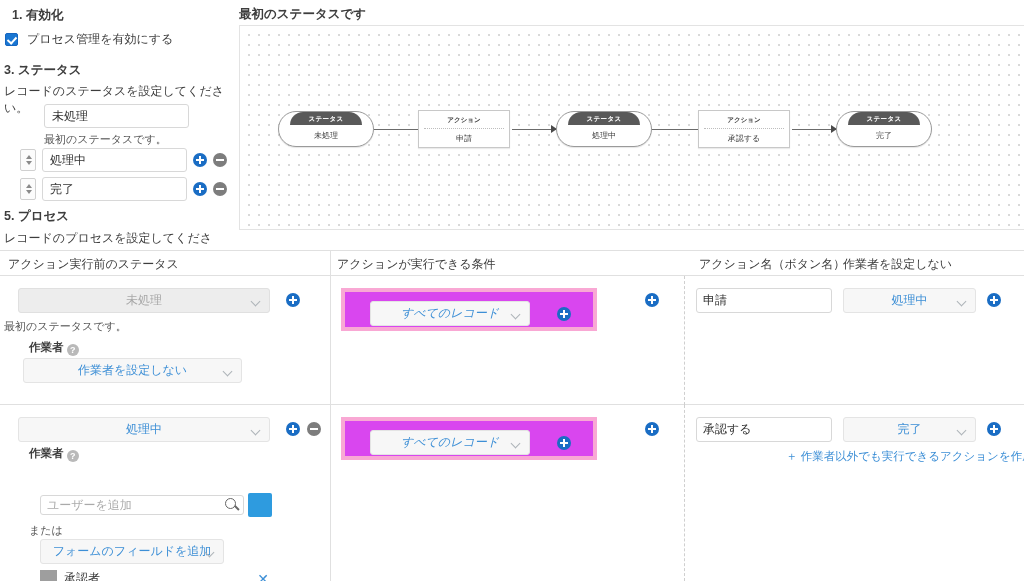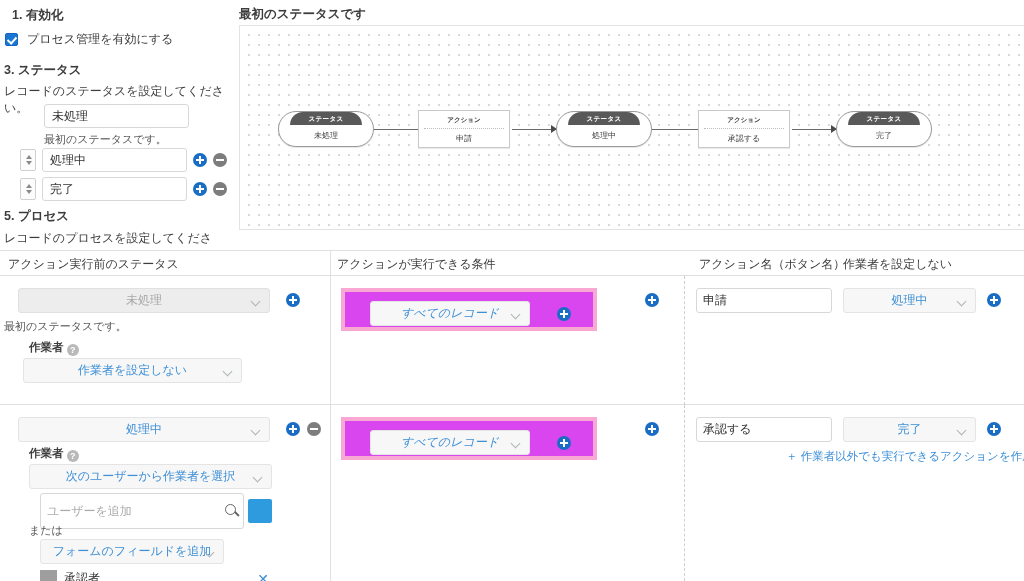--- a/index.html
+++ b/index.html
@@ -137,21 +137,21 @@
   .lbl-bold { font-size: 11.5px; font-weight: bold; color: #3d3d3d; }
   .help-icon {
     display: inline-block; width: 12px; height: 12px; border-radius: 50%;
     background: #b9b9b9; color: #fff; font-size: 9px; font-weight: bold;
     text-align: center; line-height: 12px; vertical-align: -2px; cursor: pointer;
   }
   .cond-box { border: 4px solid #f9a8d4; background: #d946ef; position: relative; font-style: italic; }
 
   .user-input-wrap { display: flex; align-items: center; gap: 4px; }
   .user-input {
-    flex: 1; height: 36px; border: 1px solid #d8d8d8; border-radius: 3px;
+    flex: 1; height: 20px; border: 1px solid #d8d8d8; border-radius: 3px;
     background: #fff; position: relative; display: flex; align-items: center;
   }
   .user-input input {
     border: none; outline: none; font-size: 12px; color: #333;
     padding: 0 6px; width: 100%; font-family: inherit; background: transparent;
   }
   .user-input input::placeholder { color: #aaa; }
   .search-ic {
     width: 22px; height: 22px; position: relative; flex: none;
   }
@@ -331,26 +331,20 @@
           <span class="chev"></span>
         </div>
       </div>
       <div class="circ-btn circ-plus" style="position:absolute;left:286px;top:17px;"></div>
       <div class="circ-btn circ-minus" style="position:absolute;left:307px;top:17px;"></div>
 
       <div style="position:absolute;left:29px;top:41px;">
         <span class="lbl-bold">作業者</span>
         <span class="help-icon">?</span>
       </div>
-      <div class="cell" style="left:29px;top:59px;width:243px;">
-        <div class="ddown">
-          <span>次のユーザーから作業者を選択</span>
-          <span class="chev"></span>
-        </div>
-      </div>
 
       <div class="user-input-wrap" style="position:absolute;left:40px;top:88px;width:232px;">
         <div class="user-input">
           <input type="text" placeholder="ユーザーを追加" style="">
           <span class="search-ic"></span>
         </div>
         <div class="user-btn">
           <span class="person-glyph">
             <span class="head"></span><span class="body"></span>
           </span>

